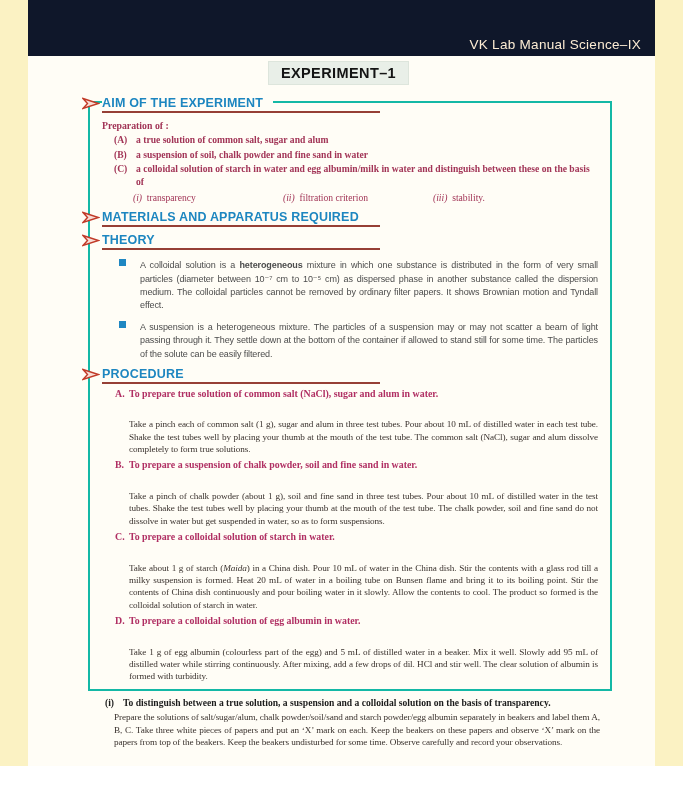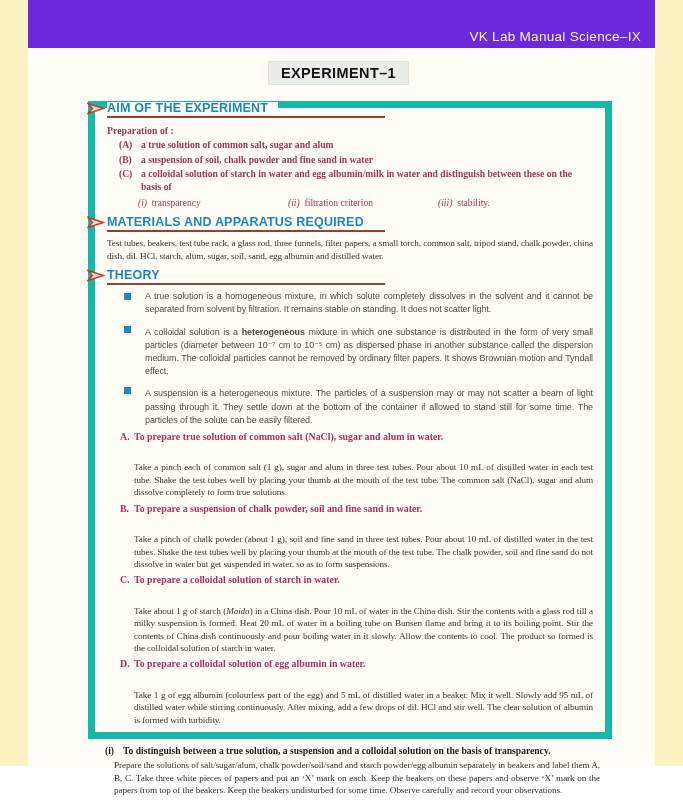--- a/index.html
+++ b/index.html
@@ -1,28 +1,28 @@
 <!DOCTYPE html>
 <html><head>
 <meta charset="utf-8">
 <style>
   html,body{margin:0;padding:0;background:#fff;}
   .canvas{position:relative;width:683px;height:800px;background:#ffffff;overflow:hidden;
           font-family:"Liberation Serif",serif;}
   .cream-bg{position:absolute;left:0;top:0;width:683px;height:766px;background:#fbf2c3;}
   .paper{position:absolute;left:28px;top:0;width:627px;height:766px;background:#fffdf6;}
-  .orange-band{position:absolute;left:28px;top:0;width:627px;height:48px;background:#6d28d9;}
+  .orange-band{position:absolute;left:28px;top:0;width:627px;height:56px;background:#0f172a;}
   .band-text{position:absolute;right:14px;bottom:4px;font-family:"Liberation Sans",sans-serif;
              font-size:13.5px;color:#fcecd4;letter-spacing:.3px;}
   .title-wrap{position:absolute;left:28px;top:61px;width:621px;text-align:center;}
   .exp-title{display:inline-block;background:#e9efe8;border:1px solid #dde5dc;padding:3px 12px;
              font-family:"Liberation Sans",sans-serif;font-weight:bold;font-size:14.5px;color:#141414;
              letter-spacing:.4px;}
   .content{position:absolute;left:88px;top:101px;width:524px;}
-  .box{border:7px solid #14b8a6;padding:0 12px 6px 12px;}
+  .box{border:2px solid #14b8a6;padding:0 12px 6px 12px;}
   .section-head{position:relative;width:278px;border-bottom:2px solid #963f35;padding-bottom:1px;
                 margin-top:7px;font-family:"Liberation Sans",sans-serif;font-weight:bold;
                 font-size:12.5px;line-height:13px;color:#1d86c0;letter-spacing:.2px;}
   .section-head .head-label{display:inline-block;background:#fffdf6;padding-right:10px;}
   .aim-head{margin-top:-6px;}
   .arrow{position:absolute;left:-20px;top:0;width:18px;height:13px;}
   .aim-intro{margin-top:7px;font-size:9.8px;font-weight:bold;color:#a23557;line-height:12.4px;}
   .aim-item{display:flex;margin:2px 0 0 12px;font-size:9.6px;font-weight:bold;color:#a23557;
             line-height:12.4px;}
   .aim-item .lbl{flex:none;width:22px;}
@@ -103,43 +103,46 @@
       </div>
 
       <div class="section-head">
         <span class="arrow">
           <svg width="18" height="13" viewBox="0 0 18 13">
               <path d="M1 1.5 L16.5 6.5 L1 11.5 L5.5 6.5 Z" fill="#f8ddd6" stroke="#c13a28" stroke-width="1.4" stroke-linejoin="miter"></path>
             </svg>
         </span>
         <span class="head-label">MATERIALS AND APPARATUS REQUIRED</span>
       </div>
-      <p class="serif-body">Test tubes, beakers, test tube rack, a glass rod, three funnels, filter papers, a small torch, common salt, tripod stand, chalk powder, china dish, dil. HCl, starch, alum, sugar, soil, sand, egg albumin and distilled water.</p>
 
       <div class="section-head">
         <span class="arrow">
           <svg width="18" height="13" viewBox="0 0 18 13">
               <path d="M1 1.5 L16.5 6.5 L1 11.5 L5.5 6.5 Z" fill="#f8ddd6" stroke="#c13a28" stroke-width="1.4" stroke-linejoin="miter"></path>
             </svg>
         </span>
         <span class="head-label">THEORY</span>
       </div>
       <div class="bullet">
-        <span class="sq"></span>
-        <p>A true solution is a homogeneous mixture, in which solute completely dissolves in the solvent and it cannot be separated from solvent by filtration. It remains stable on standing. It does not scatter light.</p>
-      </div>
-      <div class="bullet">
         <span class="sq b2m"></span>
         <p class="b2m">A colloidal solution is a <b>heterogeneous</b> mixture in which one substance is distributed in the form of very small particles (diameter between 10⁻⁷ cm to 10⁻⁵ cm) as dispersed phase in another substance called the dispersion medium. The colloidal particles cannot be removed by ordinary filter papers. It shows Brownian motion and Tyndall effect.</p>
       </div>
       <div class="bullet">
         <span class="sq b2m"></span>
         <p class="b2m">A suspension is a heterogeneous mixture. The particles of a suspension may or may not scatter a beam of light passing through it. They settle down at the bottom of the container if allowed to stand still for some time. The particles of the solute can be easily filtered.</p>
       </div>
 
+      <div class="section-head">
+        <span class="arrow">
+          <svg width="18" height="13" viewBox="0 0 18 13">
+              <path d="M1 1.5 L16.5 6.5 L1 11.5 L5.5 6.5 Z" fill="#f8ddd6" stroke="#c13a28" stroke-width="1.4" stroke-linejoin="miter"></path>
+            </svg>
+        </span>
+        <span class="head-label">PROCEDURE</span>
+      </div>
 
       <div class="step">
         <div class="step-title">
           <span class="slbl">A.</span>
           <span>To prepare true solution of common salt (NaCl), sugar and alum in water.</span>
         </div>
         <p>Take a pinch each of common salt (1 g), sugar and alum in three test tubes. Pour about 10 mL of distilled water in each test tube. Shake the test tubes well by placing your thumb at the mouth of the test tube. The common salt (NaCl), sugar and alum dissolve completely to form true solutions.</p>
       </div>
       <div class="step">
         <div class="step-title">

